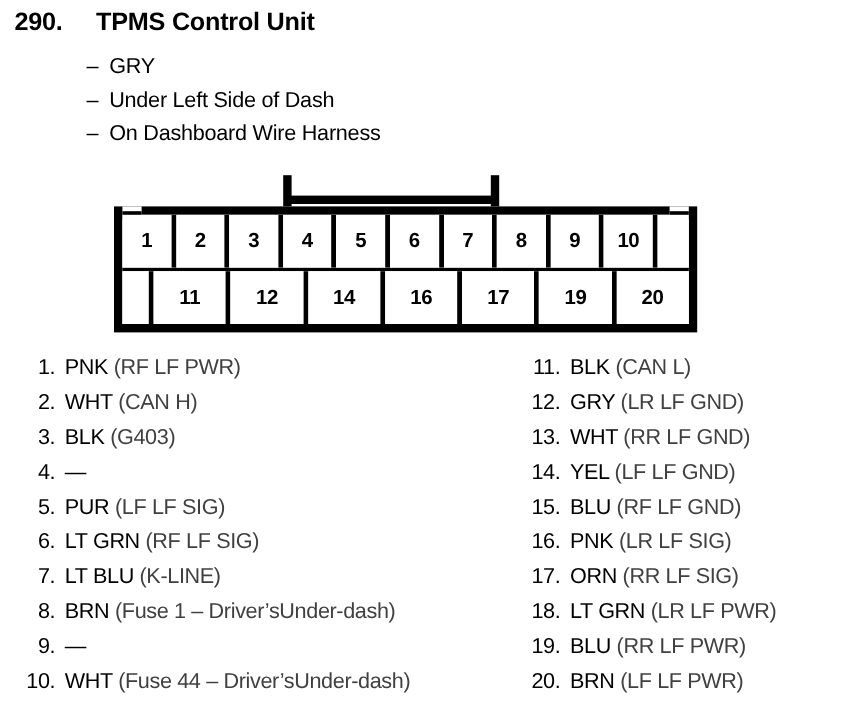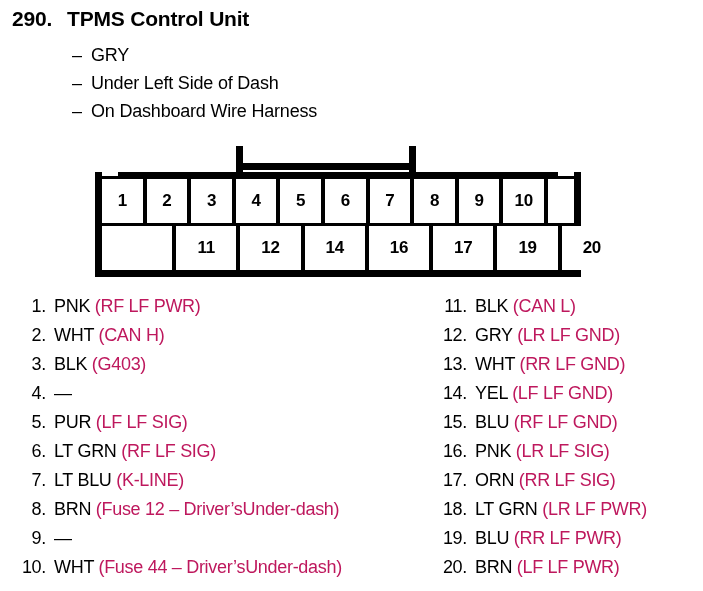--- a/index.html
+++ b/index.html
@@ -6,63 +6,63 @@
   body{
     width:703px;height:591px;background:#ffffff;
     font-family:"Liberation Sans","DejaVu Sans",sans-serif;
     color:#000000;overflow:hidden;position:relative;
     -webkit-font-smoothing:antialiased;
   }
   
   #header{position:absolute;left:0;top:0;width:703px;}
   .title-row{position:absolute;left:12px;top:7px;white-space:nowrap;}
   .title-num{font-size:21px;font-weight:bold;letter-spacing:-.2px;}
-  .title-txt{font-size:21px;font-weight:bold;margin-left:15px;letter-spacing:-.2px;}
+  .title-txt{font-size:21px;font-weight:bold;margin-left:28px;letter-spacing:-.2px;}
   .sub-line{position:absolute;left:72px;font-size:18px;white-space:nowrap;letter-spacing:-.2px;}
   .sub-dash{display:inline-block;width:19px;}
   #sub0{top:45px;} #sub1{top:73px;} #sub2{top:101px;}
 
   
   #connector{position:absolute;left:95px;top:146px;width:486px;height:131px;}
   .latch{position:absolute;left:141px;top:0px;width:180px;height:34px;}
   .latch .post{position:absolute;top:0;width:7px;height:34px;background:#000;}
   .latch .post.l{left:0;} .latch .post.r{right:0;}
   .latch .bar{position:absolute;left:5px;right:5px;top:17px;height:7px;background:#000;}
 
   .shell{position:absolute;left:0;top:26px;width:486px;height:105px;
          border:7px solid #000;box-sizing:border-box;background:#fff;}
   
   .notch{position:absolute;top:26px;width:16px;height:11px;background:#fff;
          border-bottom:7px solid #000;box-sizing:border-box;}
   .notch.l{left:7px;} .notch.r{right:7px;}
 
   .rows{position:absolute;left:7px;top:33px;width:472px;height:91px;}
   .prow{position:absolute;left:0;width:472px;height:44px;display:flex;}
-  .prow.top{top:0;} .prow.bot{top:47px;margin-left:48px;}
+  .prow.top{top:0;} .prow.bot{top:47px;}
   .rowgap{position:absolute;left:0;top:44px;width:472px;height:3px;background:#000;}
 
   .cell{position:relative;height:44px;background:#fff;box-sizing:border-box;
         display:flex;align-items:center;justify-content:center;
         font-size:17px;font-weight:bold;letter-spacing:-.3px;
         border-right:4px solid #000;}
   .cell:last-child{border-right:none;text-align:right;}
   .cell.blank{flex:0 0 26px;}
   .prow.top .cell.pin{flex:1 1 0;}
   .prow.bot .cell.pin{flex:1 1 0;}
 
   
   #lists{position:absolute;left:0;top:296px;width:703px;height:295px;}
   .col{position:absolute;top:0;}
   #colL{left:16px;} #colR{left:437px;}
   .prowitem{position:relative;height:29px;white-space:nowrap;
             font-size:18px;letter-spacing:-.3px;}
   .pnum{position:absolute;left:0;width:30px;text-align:right;
         font-size:18px;color:#000;}
   .pbody{position:absolute;left:38px;top:0;font-size:18px;color:#000;}
-  .sig{color:#be185d;}
+  .sig{color:#404040;}
 </style>
 </head>
 <body>
 
 <div id="header">
   <div class="title-row">
     <span class="title-num">290.</span><span class="title-txt">TPMS Control Unit</span>
   </div>
 
   <div class="sub-line" id="sub0">
@@ -141,21 +141,21 @@
       <div class="prowitem">
         <span class="pnum">6.</span>
         <span class="pbody"><span>LT GRN</span><span class="sig"> (RF LF SIG)</span></span>
       </div>
       <div class="prowitem">
         <span class="pnum">7.</span>
         <span class="pbody"><span>LT BLU</span><span class="sig"> (K-LINE)</span></span>
       </div>
       <div class="prowitem">
         <span class="pnum">8.</span>
-        <span class="pbody"><span>BRN</span><span class="sig"> (Fuse 12 – Driver’sUnder-dash)</span></span>
+        <span class="pbody"><span>BRN</span><span class="sig"> (Fuse 1 – Driver’sUnder-dash)</span></span>
       </div>
       <div class="prowitem">
         <span class="pnum">9.</span>
         <span class="pbody"><span>—</span></span>
       </div>
       <div class="prowitem">
         <span class="pnum">10.</span>
         <span class="pbody"><span>WHT</span><span class="sig"> (Fuse 44 – Driver’sUnder-dash)</span></span>
       </div>
     </div>

